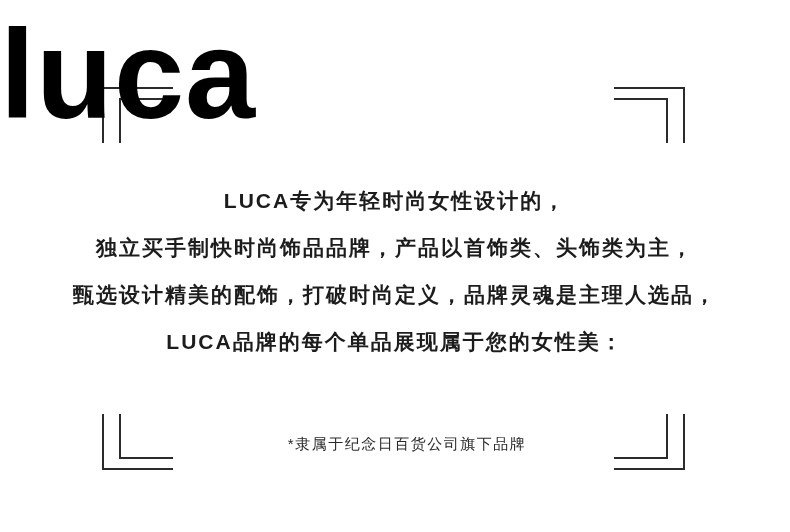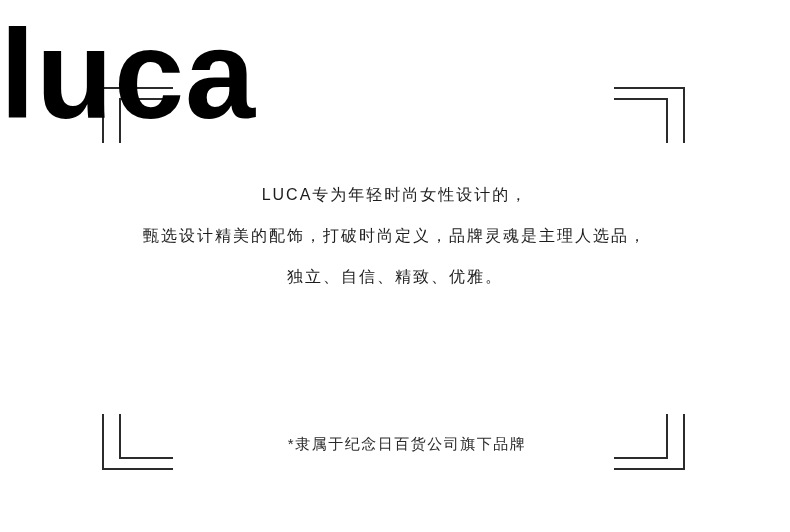--- a/index.html
+++ b/index.html
@@ -52,25 +52,26 @@
   
   .intro {
     position: absolute;
     top: 172px;
     left: 0;
     width: 100%;
     text-align: center;
     color: #1c1c1c;
   }
   .intro p {
-    margin: 4px;
-    font-size: 16px;
+    margin: 10px;
+    font-size: 21px;
     line-height: 37px;
     letter-spacing: 2px;
     white-space: nowrap;
+    font-weight: bold;
   }
 
   
   .footnote {
     position: absolute;
     top: 423px;
     left: 0;
     width: 100%;
     margin: 12px;
     text-align: center;
@@ -98,19 +99,20 @@
   </div>
   <div class="bracket br">
     <span class="outer"></span>
     <span class="inner"></span>
   </div>
 
   <h1 class="logo">luca</h1>
 
   <div class="intro">
     <p>LUCA专为年轻时尚女性设计的，</p>
+    <p>独立买手制快时尚饰品品牌，产品以首饰类、头饰类为主，</p>
     <p>甄选设计精美的配饰，打破时尚定义，品牌灵魂是主理人选品，</p>
-    <p>独立、自信、精致、优雅。</p>
+    <p>LUCA品牌的每个单品展现属于您的女性美：</p>
   </div>
 
   <p class="footnote">*隶属于纪念日百货公司旗下品牌</p>
 
 </div>
 
 </body></html>

